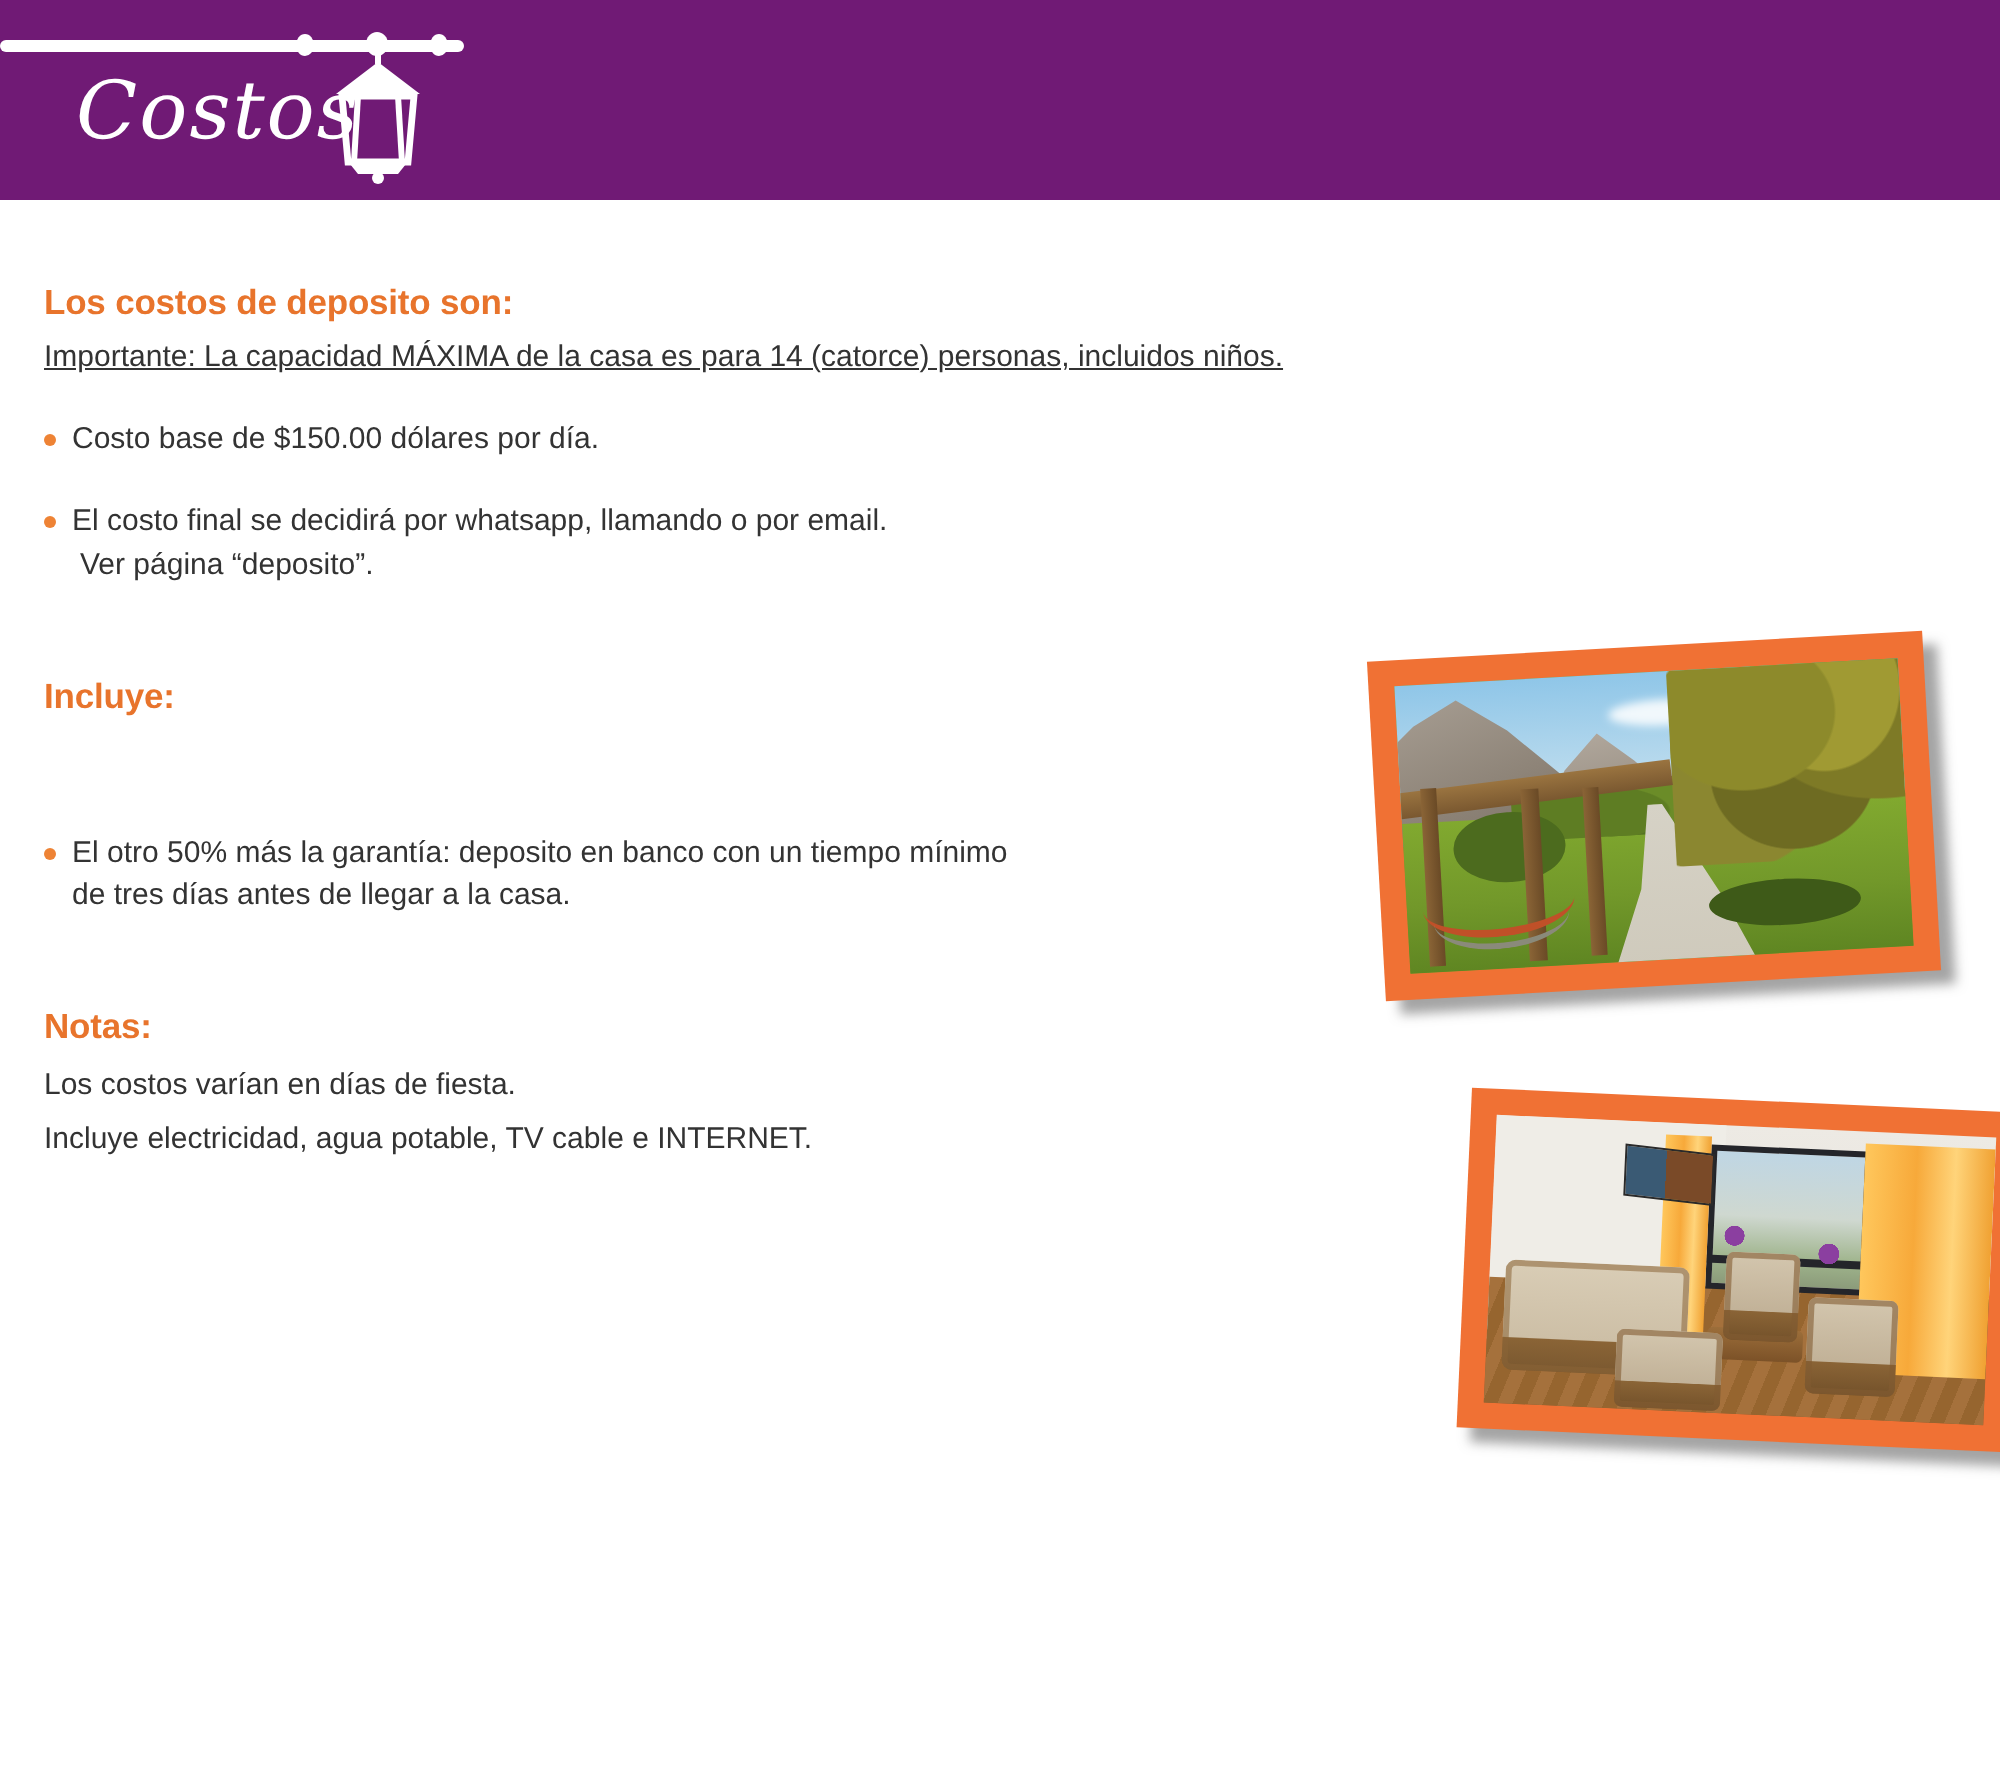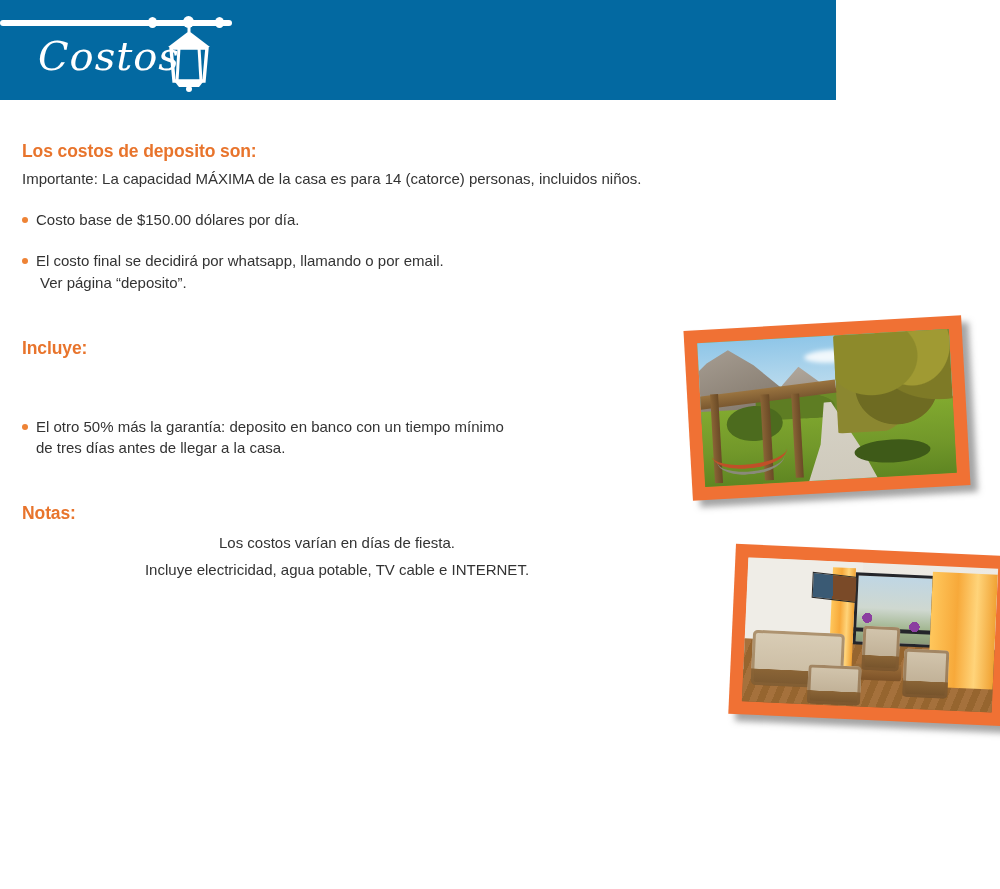--- a/index.html
+++ b/index.html
@@ -14,23 +14,23 @@
     position: relative;
     overflow: hidden;
     font-family: "Liberation Sans", sans-serif;
     color: #333333;
   }
 
   
   #header-banner {
     position: absolute;
     left: 0; top: 0;
-    width: 836px;
+    width: 1000px;
     height: 100px;
-    background: #0369a1;
+    background: #701a75;
   }
   #curtain-rod {
     position: absolute;
     left: 0; top: 17px;
     width: 236px;
     height: 11px;
   }
   #curtain-rod .rod-bar {
     position: absolute;
     left: 0; top: 3px;
@@ -85,25 +85,25 @@
     font-weight: bold;
     margin: 0;
     line-height: 1.3;
     letter-spacing: -0.1px;
   }
   .body-paragraph {
     font-size: 15px;
     line-height: 1.42;
     margin: 5px 0 0 0;
     color: #333333;
-    text-align: center;
   }
   .body-paragraph.justified {
     text-align: justify;
     text-align-last: left;
+    text-decoration: underline;
   }
   .bullet-list {
     list-style: none;
     margin: 0;
     padding: 0;
   }
   .bullet-item {
     position: relative;
     padding-left: 14px;
     font-size: 15px;

